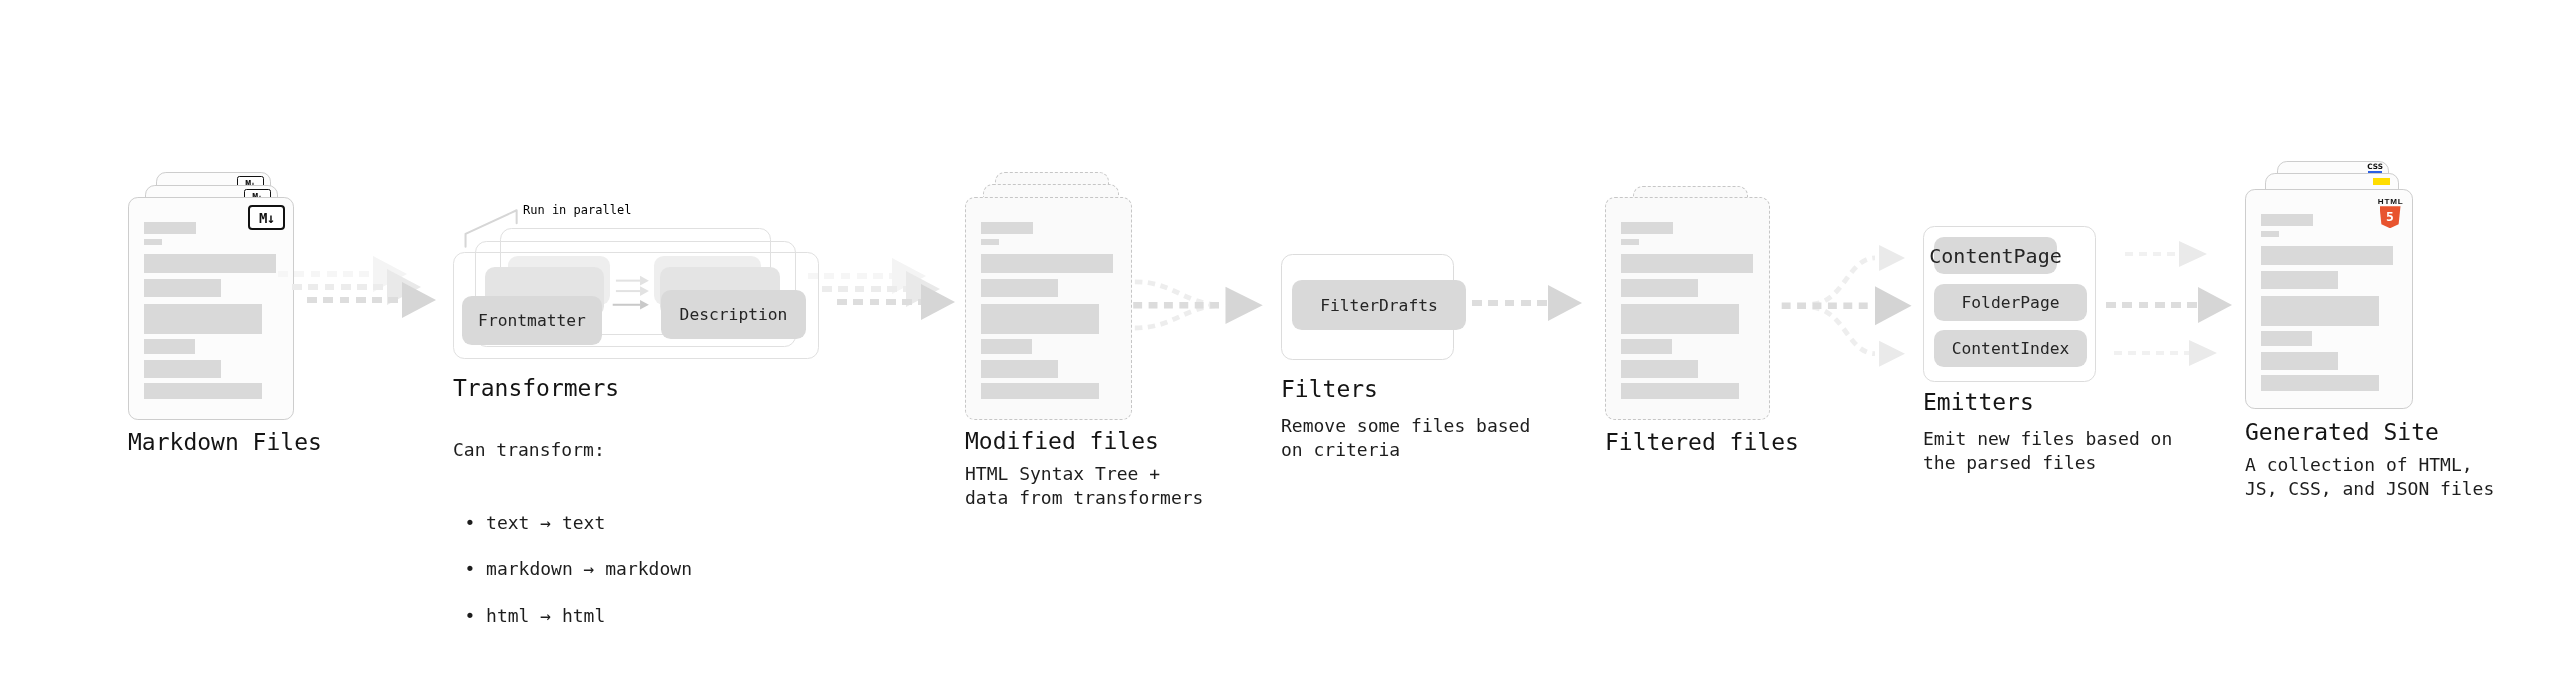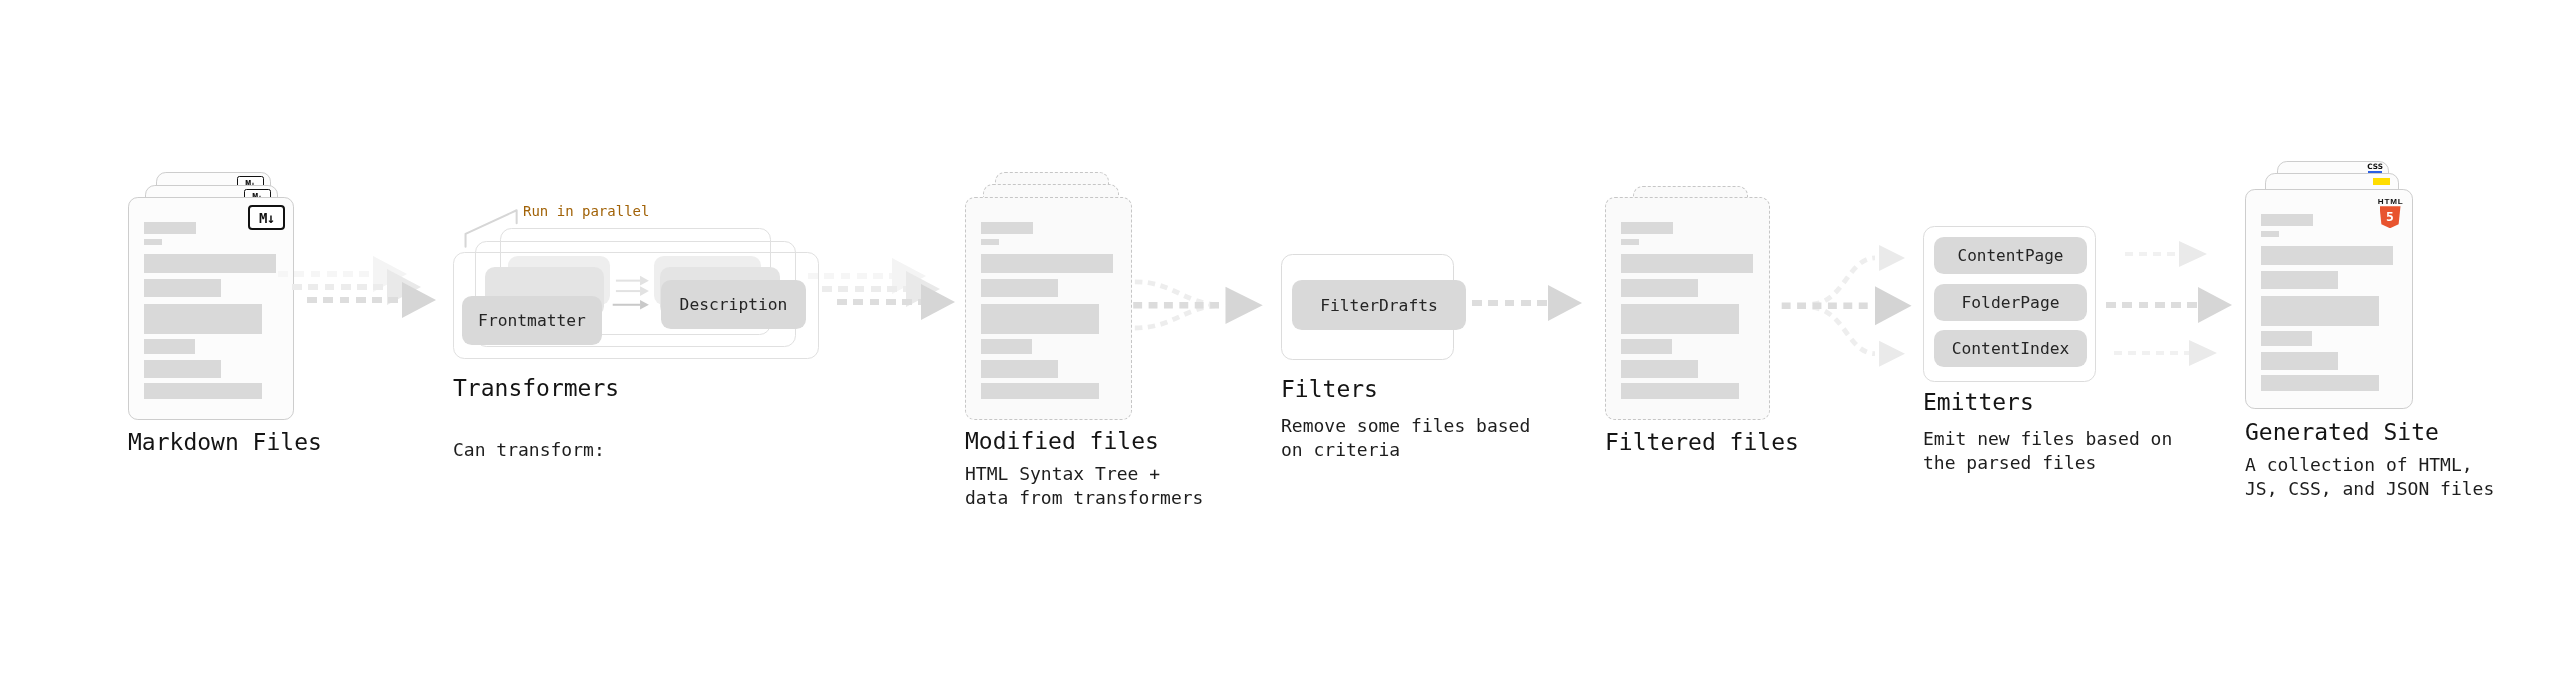--- a/index.html
+++ b/index.html
@@ -45,21 +45,21 @@
   .node{position:absolute;background:#d9d9d9;border-radius:9.8px;color:#252525;font-size:16.3px;
         display:flex;align-items:center;justify-content:center;box-sizing:border-box}
   .node.ghost1{background:#e4e4e4}
   .node.ghost2{background:#eeeeee}
 
   
   .title{position:absolute;font-size:23px;line-height:28px;color:#141414;white-space:nowrap}
   .body{position:absolute;font-size:18px;line-height:23.6px;color:#1d1d1d;white-space:pre-line}
   .bullets{margin-top:2.4px}
   .bullet{padding-left:11.4px;line-height:23px;white-space:nowrap}
-  .annot{position:absolute;font-size:14px;color:#a16207;white-space:nowrap}
+  .annot{position:absolute;font-size:12px;color:#000000;white-space:nowrap}
 
   
   .flow{position:absolute;display:flex;align-items:center}
   .dashline{height:6.5px;background:repeating-linear-gradient(90deg,var(--c,#ddd) 0 9.8px,transparent 9.8px 16.3px)}
   .tri{width:0;height:0;border-style:solid;border-color:transparent;border-width:18.7px 0 18.7px 34px}
   .flow.main  .dashline{--c:#dddddd}   .flow.main  .tri{border-left-color:#d6d6d6}
   .flow.g1    .dashline{--c:#ececec}   .flow.g1    .tri{border-left-color:#e9e9e9}
   .flow.g2    .dashline{--c:#f6f6f6}   .flow.g2    .tri{border-left-color:#f4f4f4}
   .flow.faint .dashline{--c:#f1f1f1;height:4.9px;background:repeating-linear-gradient(90deg,#f1f1f1 0 8.1px,transparent 8.1px 14px)}
   .flow.faint .tri{border-width:13px 0 13px 28px;border-left-color:#eaeaea}
@@ -126,25 +126,30 @@
     <svg style="left:609px;top:275px" width="46" height="37" viewBox="0 0 56 46">
       <line x1="8" y1="7" x2="38" y2="7" stroke="#e2e2e2" stroke-width="2.5"></line>
         <polygon points="38,1 38,13 49,7" fill="#e2e2e2"></polygon>
       <line x1="8" y1="20" x2="38" y2="20" stroke="#e2e2e2" stroke-width="2.5"></line>
         <polygon points="38,14 38,26 49,20" fill="#e2e2e2"></polygon>
       <line x1="4" y1="37" x2="38" y2="37" stroke="#c9c9c9" stroke-width="2.5"></line>
         <polygon points="38,31 38,43 49,37" fill="#c9c9c9"></polygon>
     </svg>
 
     <div class="node" style="left:462px;top:296px;width:140px;height:49px">Frontmatter</div>
-    <div class="node" style="left:661px;top:280px;width:145px;height:49px">Description</div>
+    <div class="node" style="left:661px;top:290px;width:145px;height:49px">Description</div>
 
     <div class="title" style="left:453px;top:374px">Transformers</div>
     <div class="body" style="left:453px;top:414px">
       <div>Can transform:</div>
+      <div class="bullets">
+        <div class="bullet">• text → text</div>
+        <div class="bullet">• markdown → markdown</div>
+        <div class="bullet">• html → html</div>
+      </div>
     </div>
   </div>
 
   <div class="abs" style="left:837px;top:284px">
     <div class="flow g2" style="left:-29px;top:-26px">
         <div class="dashline" style="width:84px"></div>
         <div class="tri"></div>
       </div>
     <div class="flow g1" style="left:-14.6px;top:-13px">
         <div class="dashline" style="width:84px"></div>
@@ -219,21 +224,21 @@
     <path d="M 45,84 C 85,80 88,28 122,27" fill="none" stroke="#eeeeee" stroke-width="6" stroke-dasharray="9 7"></path>
     <path d="M 45,88 C 85,92 88,144 122,145" fill="none" stroke="#eeeeee" stroke-width="6" stroke-dasharray="9 7"></path>
     <polygon points="127,11 127,43 159,27" fill="#eaeaea"></polygon>
     <polygon points="127,129 127,161 159,145" fill="#eaeaea"></polygon>
     <path d="M 7,86 H 117" fill="none" stroke="#dcdcdc" stroke-width="8" stroke-dasharray="11 8"></path>
     <polygon points="122,62 122,110 167,86" fill="#d4d4d4"></polygon>
   </svg>
 
   <div>
     <div class="panel" style="left:1923px;top:226px;width:173px;height:156px"></div>
-    <div class="node" style="left:1934px;top:237px;width:153px;height:37px;font-size:16px">ContentPage</div>
+    <div class="node" style="left:1934px;top:237px;width:123px;height:37px;font-size:20px">ContentPage</div>
     <div class="node" style="left:1934px;top:284px;width:153px;height:37px;font-size:16.3px">FolderPage</div>
     <div class="node" style="left:1934px;top:330px;width:153px;height:37px;font-size:16.3px">ContentIndex</div>
     <div class="title" style="left:1923px;top:388px">Emitters</div>
     <div class="body" style="left:1923px;top:427px">Emit new files based on
 the parsed files</div>
   </div>
 
   <div>
     <div class="flow faint" style="left:2125px;top:241px">
         <div class="dashline" style="width:54px"></div>

